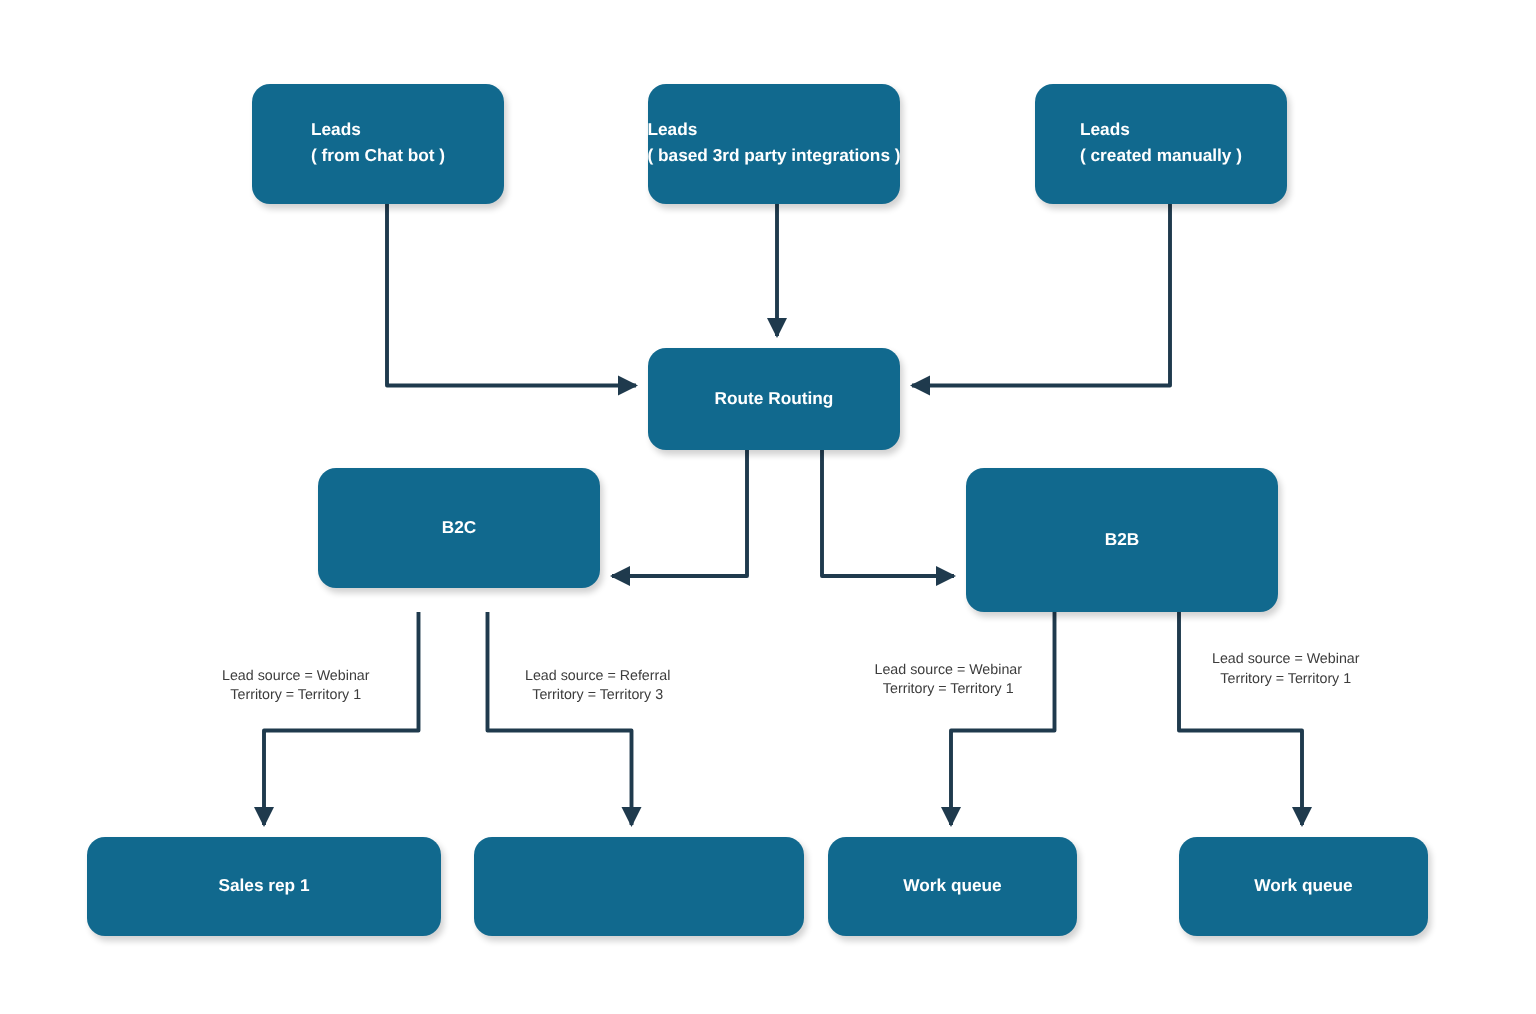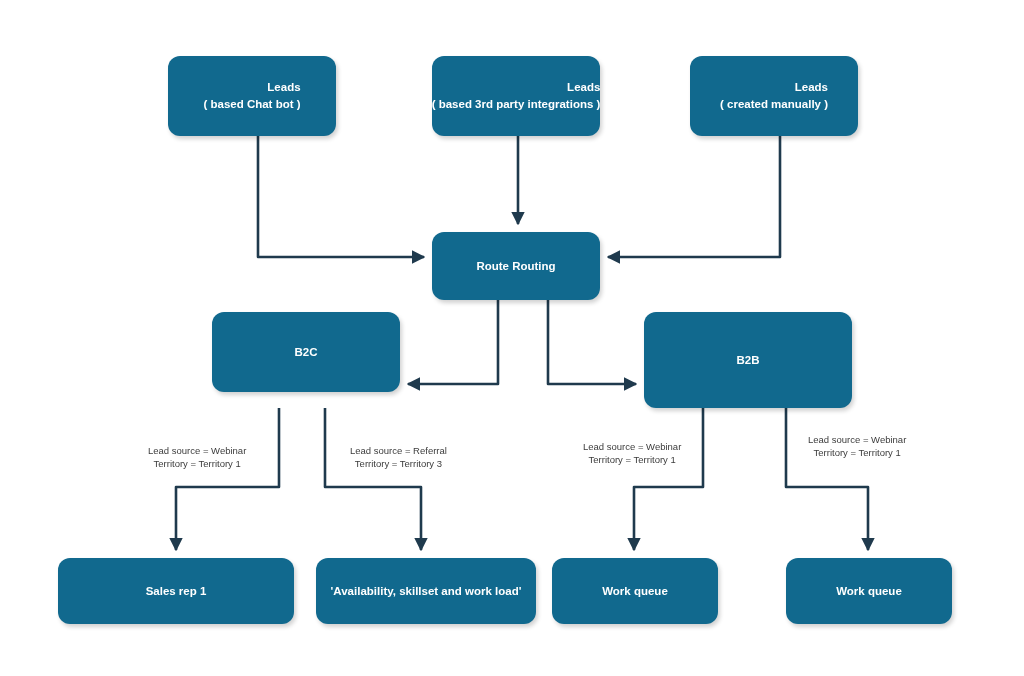--- a/index.html
+++ b/index.html
@@ -27,21 +27,21 @@
     pointer-events: none;
   }
   .node {
     position: absolute;
     background: #11698e;
     border-radius: 12px;
     box-shadow: 2px 3px 4px rgba(0,0,0,0.18);
     display: flex;
     align-items: center;
     justify-content: center;
-    text-align: right;
+    text-align: left;
     color: #ffffff;
     font-weight: bold;
     font-size: 11.5px;
     line-height: 1.45;
     box-sizing: border-box;
     padding: 4px 1px;
   }
   .node .label-line {
     display: block;
     white-space: nowrap;
@@ -80,21 +80,21 @@
         <path d="M 325 408 L 325 487 L 421 487 L 421 550" marker-end="url(#arrow)"></path>
         <path d="M 703 408 L 703 487 L 634 487 L 634 550" marker-end="url(#arrow)"></path>
         <path d="M 786 408 L 786 487 L 868 487 L 868 550" marker-end="url(#arrow)"></path>
       </g>
   </svg>
 
   <div id="node-layer">
       <div class="node" style="left: 168px; top: 56px; width: 168px; height: 80px; background: rgb(17, 105, 142); color: rgb(255, 255, 255);">
         <div>
           <span class="label-line">Leads</span>
-          <span class="label-line">( based Chat bot )</span>
+          <span class="label-line">( from Chat bot )</span>
         </div>
       </div>
       <div class="node" style="left: 432px; top: 56px; width: 168px; height: 80px; background: rgb(17, 105, 142); color: rgb(255, 255, 255);">
         <div>
           <span class="label-line">Leads</span>
           <span class="label-line">( based 3rd party integrations )</span>
         </div>
       </div>
       <div class="node" style="left: 690px; top: 56px; width: 168px; height: 80px; background: rgb(17, 105, 142); color: rgb(255, 255, 255);">
         <div>
@@ -117,21 +117,20 @@
           <span class="label-line">B2B</span>
         </div>
       </div>
       <div class="node" style="left: 58px; top: 558px; width: 236px; height: 66px; background: rgb(17, 105, 142); color: rgb(255, 255, 255);">
         <div>
           <span class="label-line">Sales rep 1</span>
         </div>
       </div>
       <div class="node" style="left: 316px; top: 558px; width: 220px; height: 66px; background: rgb(17, 105, 142); color: rgb(255, 255, 255);">
         <div>
-          <span class="label-line">'Availability, skillset and work load'</span>
         </div>
       </div>
       <div class="node" style="left: 552px; top: 558px; width: 166px; height: 66px; background: rgb(17, 105, 142); color: rgb(255, 255, 255);">
         <div>
           <span class="label-line">Work queue</span>
         </div>
       </div>
       <div class="node" style="left: 786px; top: 558px; width: 166px; height: 66px; background: rgb(17, 105, 142); color: rgb(255, 255, 255);">
         <div>
           <span class="label-line">Work queue</span>

